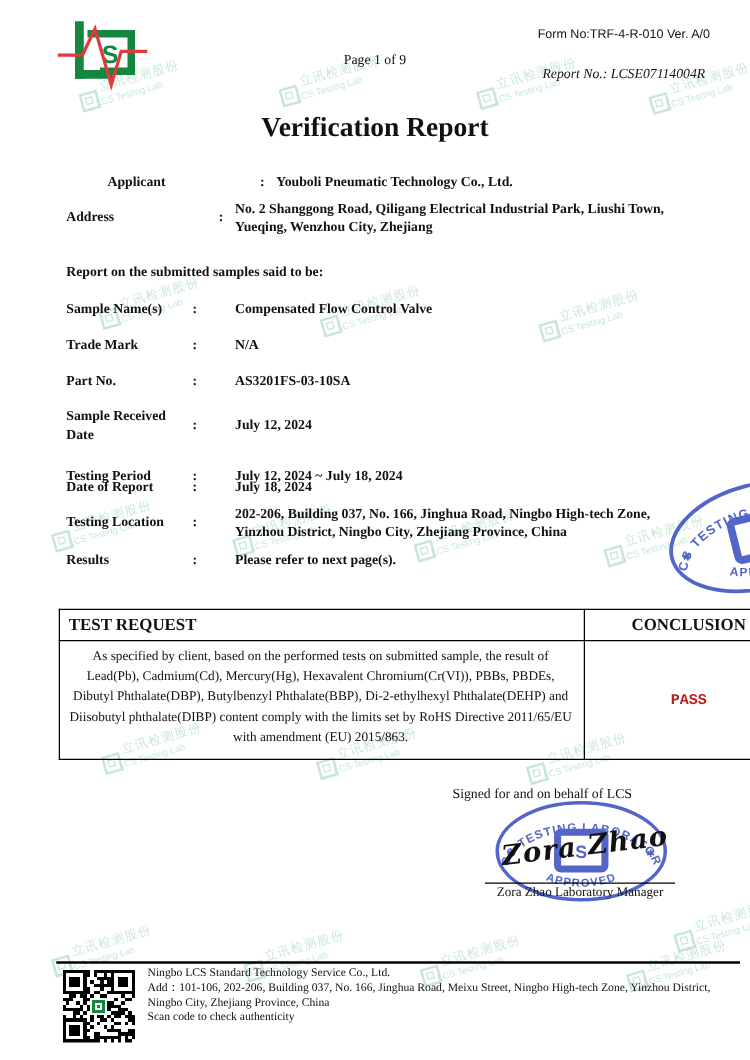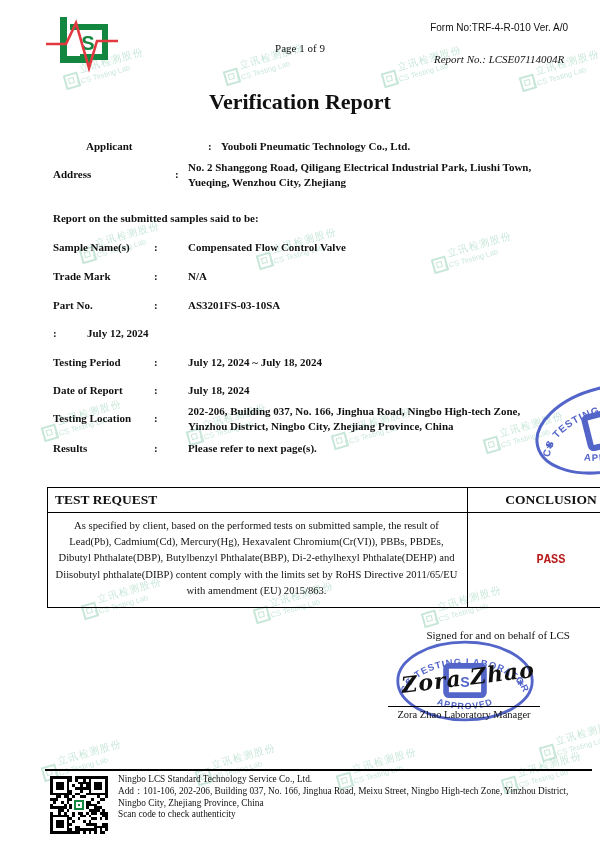--- a/index.html
+++ b/index.html
@@ -39,21 +39,21 @@
   .rtable th, .rtable td { border:1.6px solid #000; }
   .rtable th { font-size:13.5px; font-weight:bold; padding:4px 7px; }
   .th-request { text-align:left; width:405px; }
   .th-conclusion { text-align:center; }
   .td-request { font-size:10.6px; font-weight:normal; padding:5px 8px 8px 6px; line-height:16.2px;text-align:center; }
   .td-conclusion { text-align:center; font-size:12px; font-weight:bold; }
   
   .stamp { position:absolute; z-index:3; opacity:.88; }
   .stamp-right { left:532px; top:381px; transform:rotate(-14deg); }
   .stamp-sign { left:394px; top:638px; }
-  .signed-for { position:absolute; left:400px; top:629px; width:170px; text-align:right;
+  .signed-for { position:absolute; left:362px; top:629px; width:170px; text-align:left;
                 font-size:11px; z-index:2; }
   .signature-name { position:absolute; left:398px; top:664px; width:140px; text-align:center;
                     z-index:4; font-family:"DejaVu Serif", serif; font-style:italic; font-weight:bold;
                     font-size:22px; transform:rotate(-7deg); letter-spacing:1px; }
   .sign-line { position:absolute; left:388px; top:706px; width:152px; border-top:1.3px solid #000; z-index:4; }
   .signer { position:absolute; left:370px; top:709px; width:188px; text-align:center;
             font-size:10.5px; z-index:4; }
   
   .footer-rule { position:absolute; left:45px; top:769px; width:547px; border-top:2px solid #000; z-index:2; }
   .qr { position:absolute; left:50px; top:776px; width:58px; height:58px; z-index:2; }
@@ -241,24 +241,25 @@
       <span class="flabel">Trade Mark</span>
       <span class="fcolon">:</span>
       <span class="fvalue">N/A</span>
     </div>
     <div class="frow" style="top:298px;">
       <span class="flabel">Part No.</span>
       <span class="fcolon">:</span>
       <span class="fvalue">AS3201FS-03-10SA</span>
     </div>
     <div class="frow" style="top:326px;">
+      <span class="flabel">Sample Received Date</span>
       <span class="fcolon">:</span>
       <span class="fvalue">July 12, 2024</span>
     </div>
-    <div class="frow" style="top:355px;">
+    <div class="frow" style="top:374px;">
       <span class="flabel">Testing Period</span>
       <span class="fcolon">:</span>
       <span class="fvalue">July 12, 2024 ~ July 18, 2024</span>
     </div>
     <div class="frow" style="top:383px;">
       <span class="flabel">Date of Report</span>
       <span class="fcolon">:</span>
       <span class="fvalue">July 18, 2024</span>
     </div>
     <div class="frow" style="top:404px;">

